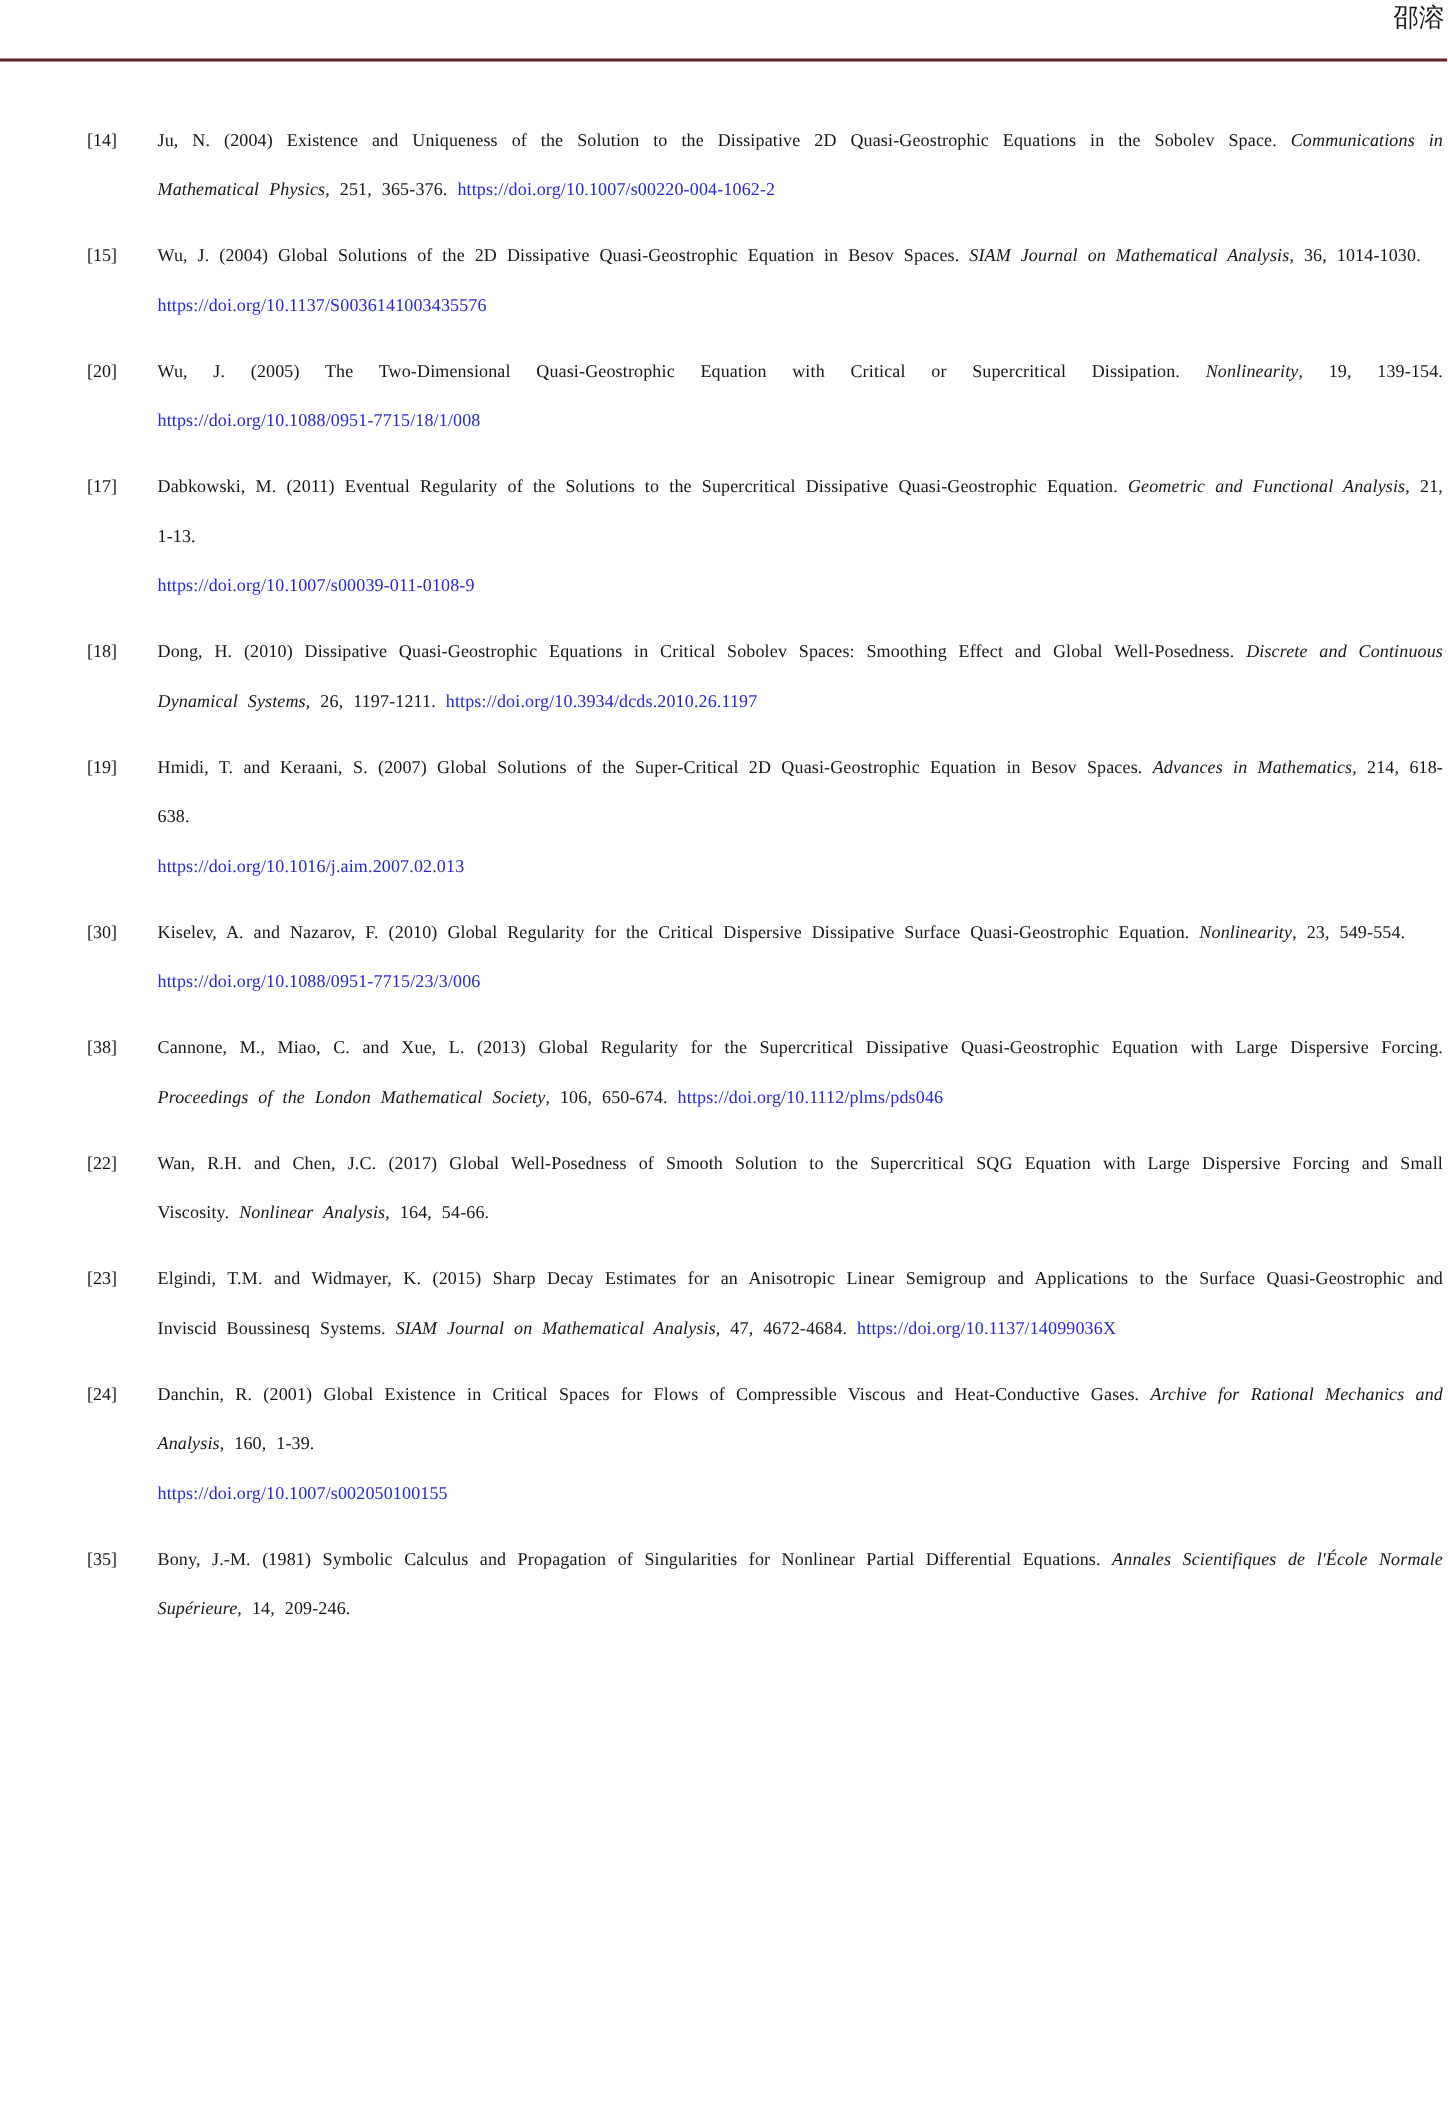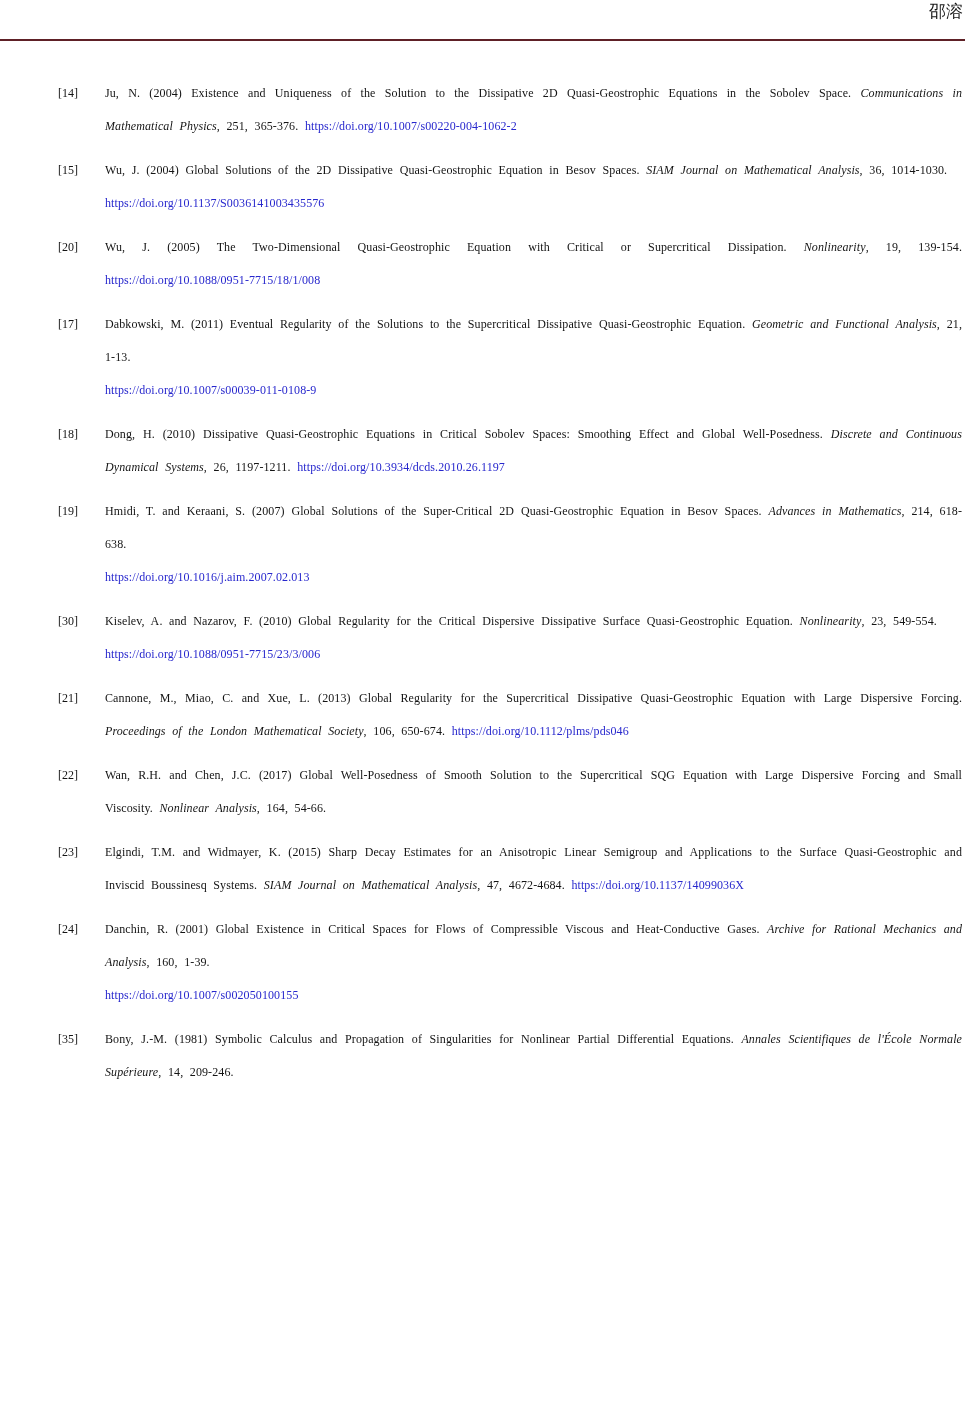--- a/index.html
+++ b/index.html
@@ -137,21 +137,21 @@
     <span class="ref-label">[19]</span>
     <span class="ref-body"><span class="seg-text">Hmidi, T. and Keraani, S. (2007) Global Solutions of the Super-Critical 2D Quasi-Geostrophic Equation in Besov Spaces. </span><span class="seg-journal">Advances in Mathematics</span><span class="seg-text">, </span><span class="seg-volume">214</span><span class="seg-text">, 618-638.</span><br><a href="#" class="doi-link">https://doi.org/10.1016/j.aim.2007.02.013</a></span>
   </div>
 
   <div class="ref-item">
     <span class="ref-label">[30]</span>
     <span class="ref-body"><span class="seg-text">Kiselev, A. and Nazarov, F. (2010) Global Regularity for the Critical Dispersive Dissipative Surface Quasi-Geostrophic Equation. </span><span class="seg-journal">Nonlinearity</span><span class="seg-text">, </span><span class="seg-volume">23</span><span class="seg-text">, 549-554.</span><br><a href="#" class="doi-link">https://doi.org/10.1088/0951-7715/23/3/006</a></span>
   </div>
 
   <div class="ref-item">
-    <span class="ref-label">[21]</span>
+    <span class="ref-label">[38]</span>
     <span class="ref-body"><span class="seg-text">Cannone, M., Miao, C. and Xue, L. (2013) Global Regularity for the Supercritical Dissipative Quasi-Geostrophic Equation with Large Dispersive Forcing. </span><span class="seg-journal">Proceedings of the London Mathematical Society</span><span class="seg-text">, </span><span class="seg-volume">106</span><span class="seg-text">, 650-674. </span><a href="#" class="doi-link">https://doi.org/10.1112/plms/pds046</a></span>
   </div>
 
   <div class="ref-item">
     <span class="ref-label">[22]</span>
     <span class="ref-body"><span class="seg-text">Wan, R.H. and Chen, J.C. (2017) Global Well-Posedness of Smooth Solution to the Supercritical SQG Equation with Large Dispersive Forcing and Small Viscosity. </span><span class="seg-journal">Nonlinear Analysis</span><span class="seg-text">, </span><span class="seg-volume">164</span><span class="seg-text">, 54-66.</span></span>
   </div>
 
   <div class="ref-item">
     <span class="ref-label">[23]</span>

